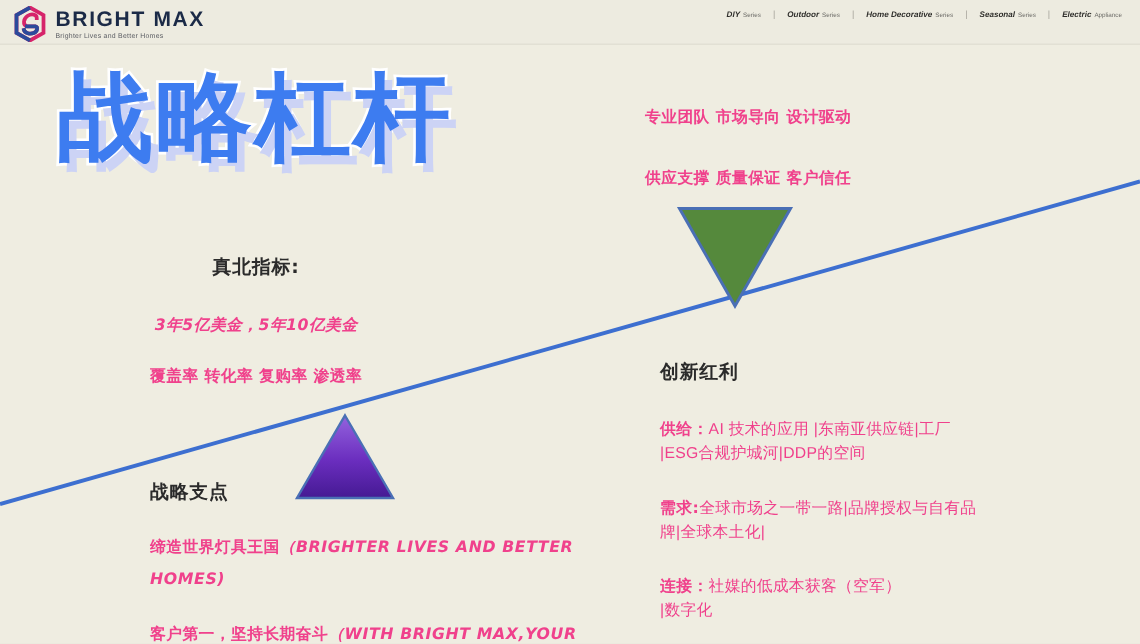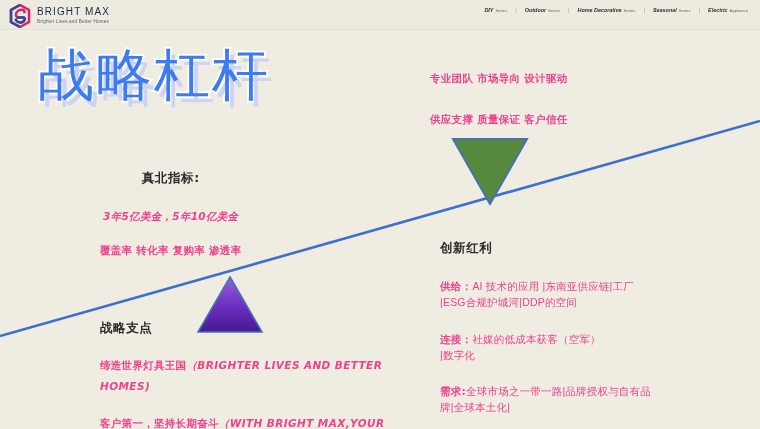--- a/index.html
+++ b/index.html
@@ -29,22 +29,22 @@
   #brand {
     position: absolute;
     left: 9px; top: 4px;
     display: flex;
     align-items: center;
     gap: 6px;
   }
   #logo-mark { width: 22px; height: 24px; display: block; }
   #brand-text { line-height: 1; }
   #brand-name {
-    font-size: 10px;
-    font-weight: normal;
+    font-size: 14px;
+    font-weight: bold;
     letter-spacing: 1.1px;
     color: #1b2a47;
     display: block;
   }
   #brand-tagline {
     font-size: 4.6px;
     letter-spacing: 0.18px;
     color: #5a5c62;
     display: block;
     margin-top: 2.5px;
@@ -82,22 +82,22 @@
   }
 
   
   #diagonal { position: absolute; left: 0; top: 0; width: 760px; height: 429px; }
 
   
   #main-title {
     position: absolute;
     left: 38px; top: 47px;
     font-family: "DejaVu Sans", sans-serif;
-    font-size: 56px;
-    font-weight: normal;
+    font-size: 64px;
+    font-weight: bold;
     color: #3d7cf0;
     letter-spacing: 2px;
     line-height: 1;
     white-space: nowrap;
     -webkit-text-stroke: 3.5px #ffffff;
     paint-order: stroke fill;
     text-shadow: 5px 6px 0 #ccd3f5;
     text-align: center;
   }
 
@@ -239,28 +239,28 @@
 
   <div class="block" id="innovation">
     <div class="hdr">创新红利</div>
 
     <div class="grp">
       <div><span class="pink ikey">供给：</span><span class="pink-reg">AI 技术的应用 |东南亚供应链|工厂</span></div>
       <div class="pink-reg">|ESG合规护城河|DDP的空间</div>
     </div>
 
     <div class="grp">
+      <div><span class="pink ikey">需求:</span><span class="pink-reg">全球市场之一带一路|品牌授权与自有品</span></div>
+      <div class="pink-reg">牌|全球本土化|</div>
+    </div>
+
+    <div class="grp">
       <div><span class="pink ikey">连接：</span><span class="pink-reg">社媒的低成本获客（空军）</span></div>
       <div class="pink-reg">|数字化</div>
     </div>
-
-    <div class="grp">
-      <div><span class="pink ikey">需求:</span><span class="pink-reg">全球市场之一带一路|品牌授权与自有品</span></div>
-      <div class="pink-reg">牌|全球本土化|</div>
-    </div>
   </div>
 
   <div class="block" id="fulcrum">
     <div class="hdr">战略支点</div>
 
     <div class="grp">
       <div><span class="pink">缔造世界灯具王国</span><span class="pink en">（BRIGHTER LIVES AND BETTER HOMES)</span></div>
     </div>
 
     <div class="grp">

